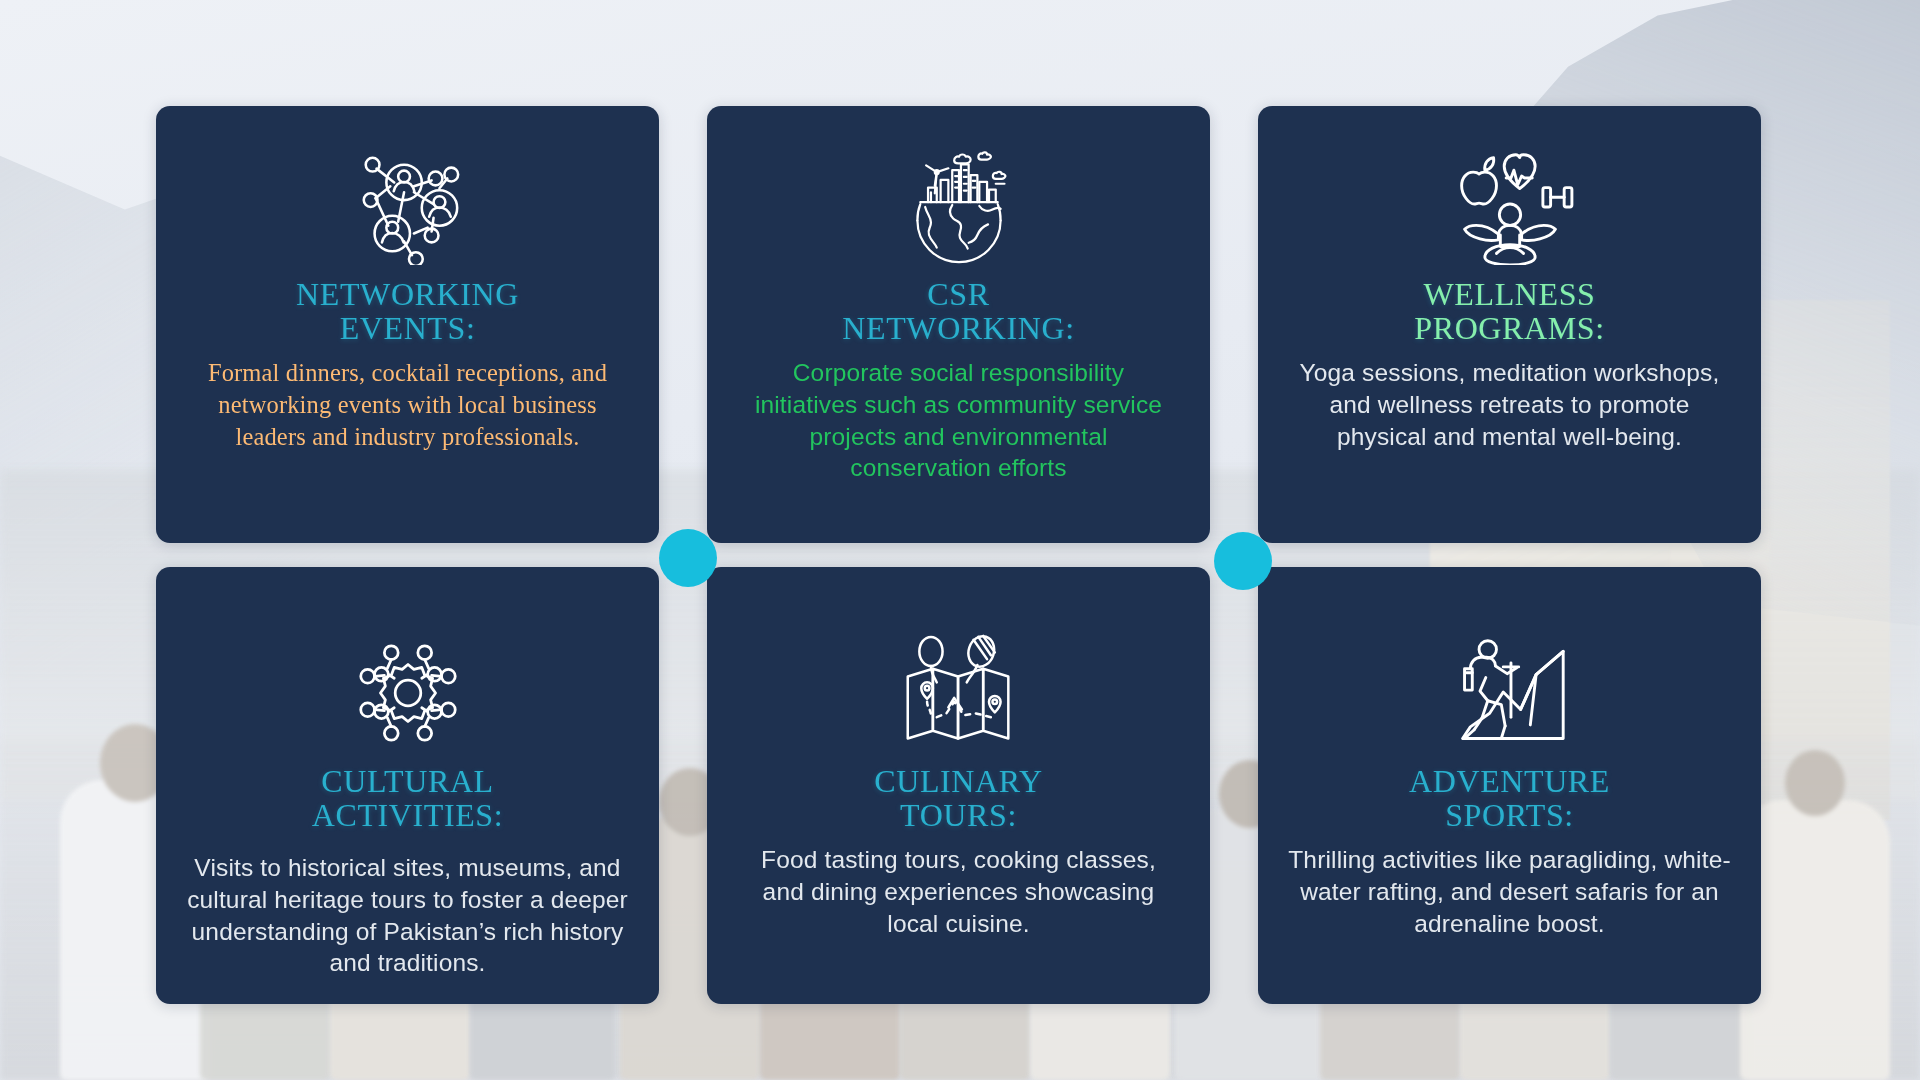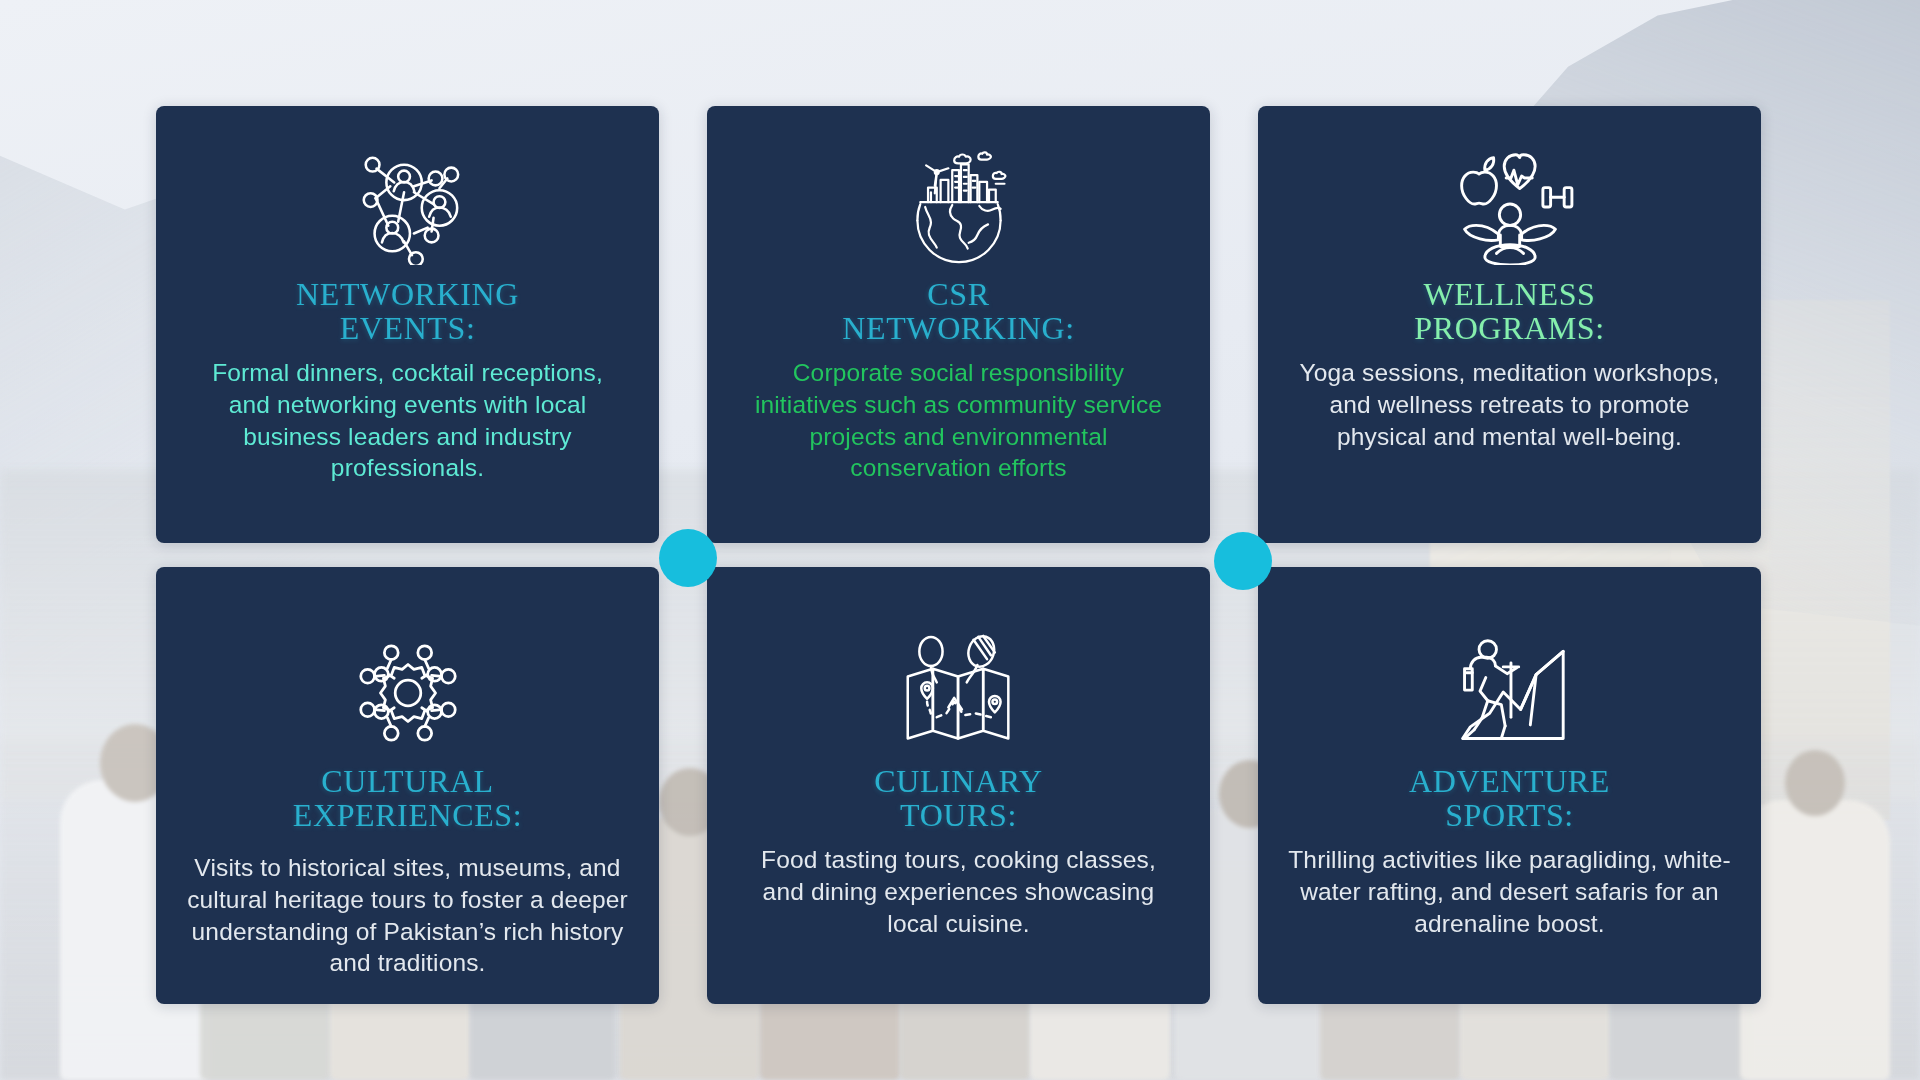--- a/index.html
+++ b/index.html
@@ -62,21 +62,21 @@
   #grid {
     position:absolute; left:156px; top:106px;
     width:1608px; height:880px;
     display:grid;
     grid-template-columns:repeat(3, 503px);
     grid-template-rows:437px 437px;
     column-gap:48px; row-gap:24px;
   }
   .card {
     background:#1e3150;
-    border-radius:8px;
+    border-radius:14px;
     padding:34px 30px 24px;
     display:flex; flex-direction:column; align-items:center;
     text-align:center;
     box-shadow:0 2px 14px rgba(20,35,60,.18);
   }
   .card.r2 { padding-top:60px; }
   .icon-wrap {
     height:132px; display:flex; align-items:center; justify-content:center;
     margin-bottom:6px;
   }
@@ -199,21 +199,21 @@
             <circle cx="44" cy="88" r="18"></circle>
             <circle cx="44" cy="82" r="6"></circle>
           <path d="M33.5 97c1.5-6.2 5.6-9.5 10.5-9.5S54 90.8 55.5 97"></path>
           </g>
       </svg>
     </div>
     <div class="card-title" style="color: rgb(41, 176, 206);">
       <div>NETWORKING</div>
       <div>EVENTS:</div>
     </div>
-    <div class="card-body" style="color: #5eead4;">Formal dinners, cocktail receptions, and networking events with local business leaders and industry professionals.</div>
+    <div class="card-body" style="color: #fdba74; font-family: Liberation Serif, serif;">Formal dinners, cocktail receptions, and networking events with local business leaders and industry professionals.</div>
   </div>
 
   <div class="card" style="background: rgb(30, 49, 80);">
     <div class="icon-wrap">
       <svg width="126" height="118" viewBox="0 0 130 122" fill="none" stroke="#ffffff" stroke-width="2.3" stroke-linecap="round" stroke-linejoin="round">
         <path d="M22 76a43 43 0 0 0 86 0"></path>
         <path d="M22 76a43 43 0 0 1 3-17"></path>
           <path d="M105 59a43 43 0 0 1 3 17"></path>
         <path d="M30 62c2 8 6 10 6 16s-4 7-2 13 6 8 8 13"></path>
         <path d="M58 60c-4 6-2 11 1 14s7 2 8 7-3 8-1 13 7 6 8 11"></path>
@@ -300,21 +300,21 @@
         <line x1="46" y1="97" x2="42" y2="88"></line>
           <line x1="80" y1="97" x2="84" y2="88"></line>
         <line x1="43" y1="44" x2="49" y2="48"></line>
           <line x1="83" y1="44" x2="77" y2="48"></line>
         <line x1="43" y1="82" x2="49" y2="78"></line>
           <line x1="83" y1="82" x2="77" y2="78"></line>
       </svg>
     </div>
     <div class="card-title" style="color: rgb(41, 176, 206);">
       <div>CULTURAL</div>
-      <div>EXPERIENCES:</div>
+      <div>ACTIVITIES:</div>
     </div>
     <div class="card-body" style="color: rgb(227, 232, 238);">Visits to historical sites, museums, and cultural heritage tours to foster a deeper understanding of Pakistan’s rich history and traditions.</div>
   </div>
 
   <div class="card r2" style="background: rgb(30, 49, 80);">
     <div class="icon-wrap">
       <svg width="122" height="118" viewBox="0 0 126 122" fill="none" stroke="#ffffff" stroke-width="2.6" stroke-linecap="round" stroke-linejoin="round">
         <ellipse cx="34" cy="18" rx="12" ry="15"></ellipse>
         <path d="M34 33c0 8 4 12 6 17"></path>
         <ellipse cx="86" cy="18" rx="13" ry="16" transform="rotate(18 86 18)"></ellipse>

